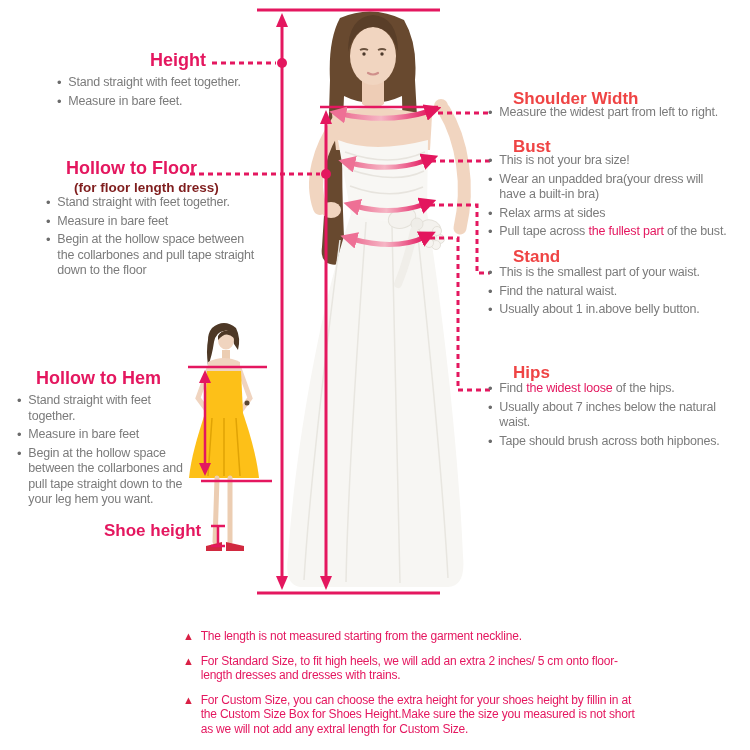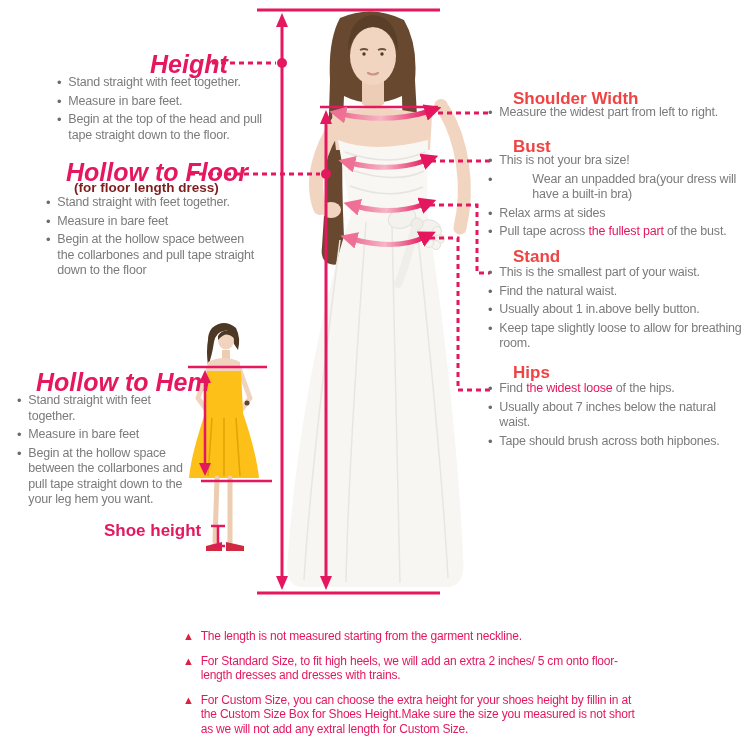--- a/index.html
+++ b/index.html
@@ -1,27 +1,27 @@
 <!DOCTYPE html>
 <html><head>
 <meta charset="utf-8">
 <style>
   html,body{margin:0;padding:0;background:#ffffff;}
   body{width:750px;height:750px;position:relative;overflow:hidden;
        font-family:"Liberation Sans",sans-serif;}
   .abs{position:absolute;}
-  .ht{font-weight:700;font-size:25px;color:#e4175f;white-space:nowrap;font-style:italic;}
+  .ht{font-weight:700;font-size:18px;color:#e4175f;white-space:nowrap;}
   .ht2{font-weight:700;font-size:17px;color:#ef4444;white-space:nowrap;}
   .sub{font-weight:700;font-size:13.5px;color:#7f1d1d;white-space:nowrap;}
   .list{font-size:12.5px;line-height:15.5px;color:#7b7b7b;letter-spacing:-0.2px;}
   .b{display:flex;margin-bottom:3px;}
   .b::before{content:"\2022";color:#6b6b6b;margin-right:7px;flex:0 0 auto;
              font-size:13px;line-height:15.5px;}
   .hl{color:#e4175f;}
-  .w215{max-width:215px;margin-left:33px;}
+  .w215{max-width:215px;}
   .shoe{font-weight:700;font-size:17px;color:#e4175f;white-space:nowrap;}
   .notes{width:452px;}
   .note{display:flex;font-size:12px;line-height:14.5px;letter-spacing:-0.2px;
         color:#e4175f;margin-bottom:10px;}
   .tri{flex:0 0 auto;margin-right:7px;font-size:11px;line-height:14.5px;color:#d92045;}
   svg{position:absolute;left:0;top:0;}
 </style>
 </head>
 <body>
 
@@ -146,23 +146,20 @@
 </svg>
 
 <div class="abs ht" style="left:150px;top:50px">Height</div>
 <div class="abs list" style="left:57px;top:75px;width:212px">
   <div class="b">
       <span>Stand straight with feet together.</span>
     </div>
   <div class="b">
       <span>Measure in bare feet.</span>
     </div>
-  <div class="b">
-      <span>Begin at the top of the head and pull tape straight down to the floor.</span>
-    </div>
 </div>
 
 <div class="abs ht" style="left:66px;top:158px">Hollow to Floor</div>
 <div class="abs sub" style="left:74px;top:180px">(for floor length dress)</div>
 <div class="abs list" style="left:46px;top:195px;width:212px">
   <div class="b">
       <span>Stand straight with feet together.</span>
     </div>
   <div class="b">
       <span>Measure in bare feet</span>
@@ -213,23 +210,20 @@
 <div class="abs ht2" style="left:513px;top:247px">Stand</div>
 <div class="abs list" style="left:488px;top:265px;width:256px">
   <div class="b">
       <span>This is the smallest part of your waist.</span>
     </div>
   <div class="b">
       <span>Find the natural waist.</span>
     </div>
   <div class="b">
       <span>Usually about 1 in.above belly button.</span>
-    </div>
-  <div class="b">
-      <span>Keep tape slightly loose to allow for breathing room.</span>
     </div>
 </div>
 
 <div class="abs ht2" style="left:513px;top:363px">Hips</div>
 <div class="abs list" style="left:488px;top:381px;width:258px">
   <div class="b">
       <span><span>Find </span><span class="hl">the widest loose</span><span> of the hips.</span></span>
     </div>
   <div class="b">
       <span>Usually about 7 inches below the natural waist.</span>

